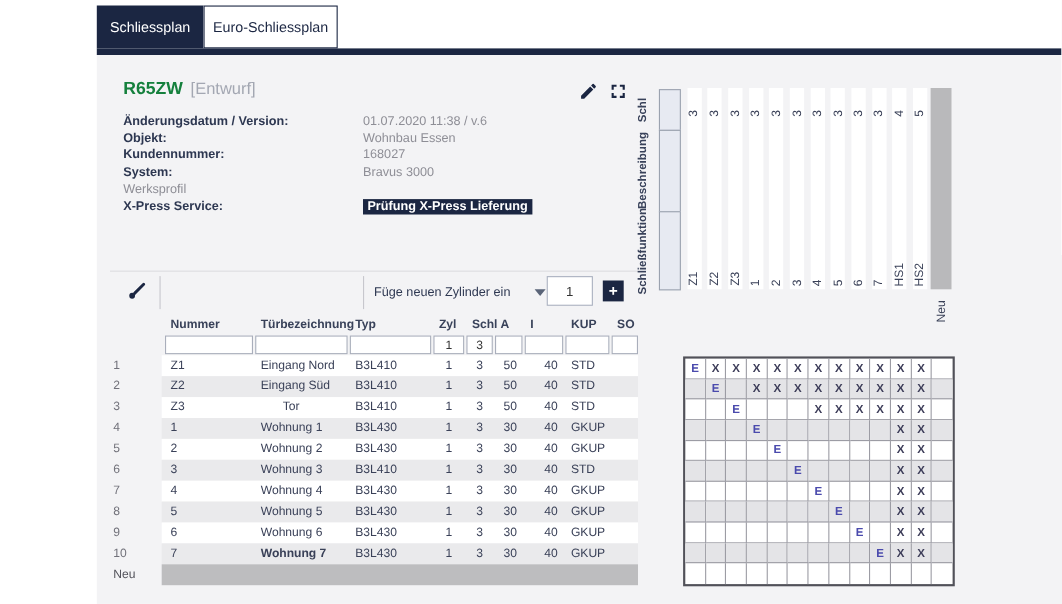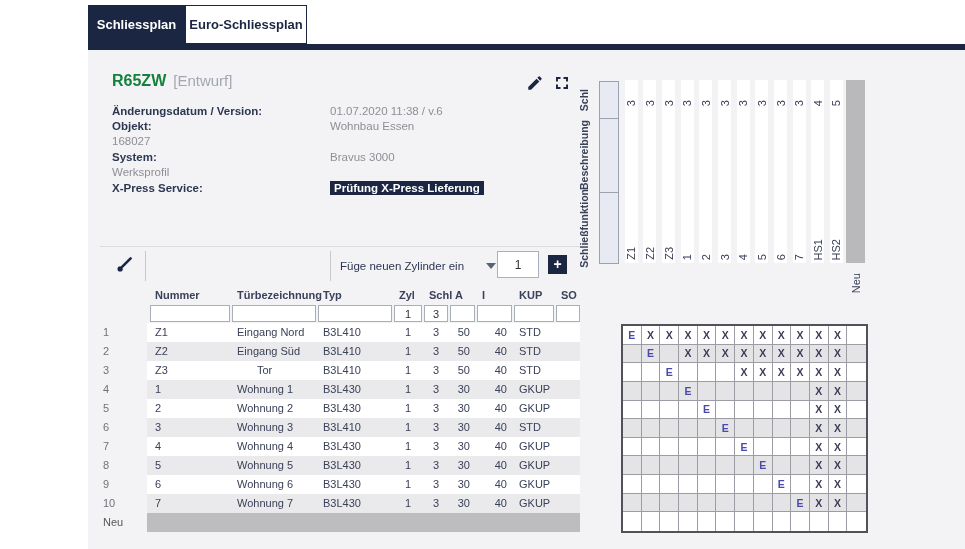--- a/index.html
+++ b/index.html
@@ -4,21 +4,21 @@
 <style>
   html,body{margin:0;padding:0;background:#ffffff;}
   body{width:965px;height:549px;position:relative;overflow:hidden;
        font-family:"Liberation Sans",sans-serif;-webkit-font-smoothing:antialiased;}
   #app{position:absolute;inset:0;width:965px;height:549px;}
   .abs{position:absolute;}
   .content-bg{left:88px;top:49px;width:877px;height:500px;background:#f3f3f5;}
 
   
   .tab{top:5px;height:39px;display:flex;align-items:center;justify-content:center;
-       font-size:13px;font-weight:bold;box-sizing:border-box;cursor:pointer;}
+       font-size:13px;font-weight:normal;box-sizing:border-box;cursor:pointer;}
   .tab-active{left:88px;width:97px;background:#1b2642;color:#ffffff;}
   .tab-inactive{left:185px;width:122px;background:#ffffff;color:#1b2642;border:1px solid #1b2642;}
   .tabbar{left:88px;top:44px;width:877px;height:6px;background:#1b2642;}
 
   
   .title-row{left:112px;top:72px;height:20px;display:flex;align-items:baseline;}
   .title{font-size:16px;font-weight:bold;color:#15803d;}
   .subtitle{font-size:15px;color:#a3a7b2;margin-left:7px;}
   .hicon{width:18px;height:18px;top:74px;cursor:pointer;}
   #header-fields{left:112px;top:103px;width:470px;}
@@ -97,20 +97,21 @@
   <div class="abs" id="header-fields">
       <div class="info-row">
         <div class="info-label">Änderungsdatum / Version:</div>
         <div class="info-value">01.07.2020 11:38 / v.6</div>
       </div>
       <div class="info-row">
         <div class="info-label">Objekt:</div>
         <div class="info-value">Wohnbau Essen</div>
       </div>
       <div class="info-row">
+        <div class="info-label">Kundennummer:</div>
         <div class="info-value">168027</div>
       </div>
       <div class="info-row">
         <div class="info-label">System:</div>
         <div class="info-value">Bravus 3000</div>
       </div>
       <div class="info-row">
         <div class="info-value">Werksprofil</div>
       </div>
       <div class="info-row">
@@ -249,21 +250,21 @@
         <div class="tcell" style="left: 176px;">B3L430</div>
         <div class="tcell" style="left: 247px; width: 28px; text-align: center;">1</div>
         <div class="tcell" style="left: 277px; width: 24px; text-align: center;">3</div>
         <div class="tcell" style="right: 110px;">30</div>
         <div class="tcell" style="right: 73px;">40</div>
         <div class="tcell" style="left: 372px;">GKUP</div>
       </div>
       <div class="abs rownum" style="top: 494px;">10</div>
       <div class="abs trow even" style="top: 494px;">
         <div class="tcell" style="left: 8px;">7</div>
-        <div class="tcell" style="left: 90px;">Wohnung 7</div>
+        <div class="tcell" style="left: 90px; font-weight: bold;">Wohnung 7</div>
         <div class="tcell" style="left: 176px;">B3L430</div>
         <div class="tcell" style="left: 247px; width: 28px; text-align: center;">1</div>
         <div class="tcell" style="left: 277px; width: 24px; text-align: center;">3</div>
         <div class="tcell" style="right: 110px;">30</div>
         <div class="tcell" style="right: 73px;">40</div>
         <div class="tcell" style="left: 372px;">GKUP</div>
       </div>
       <div class="abs neu-label">Neu</div>
       <div class="abs neu-row"></div>
     </div>

